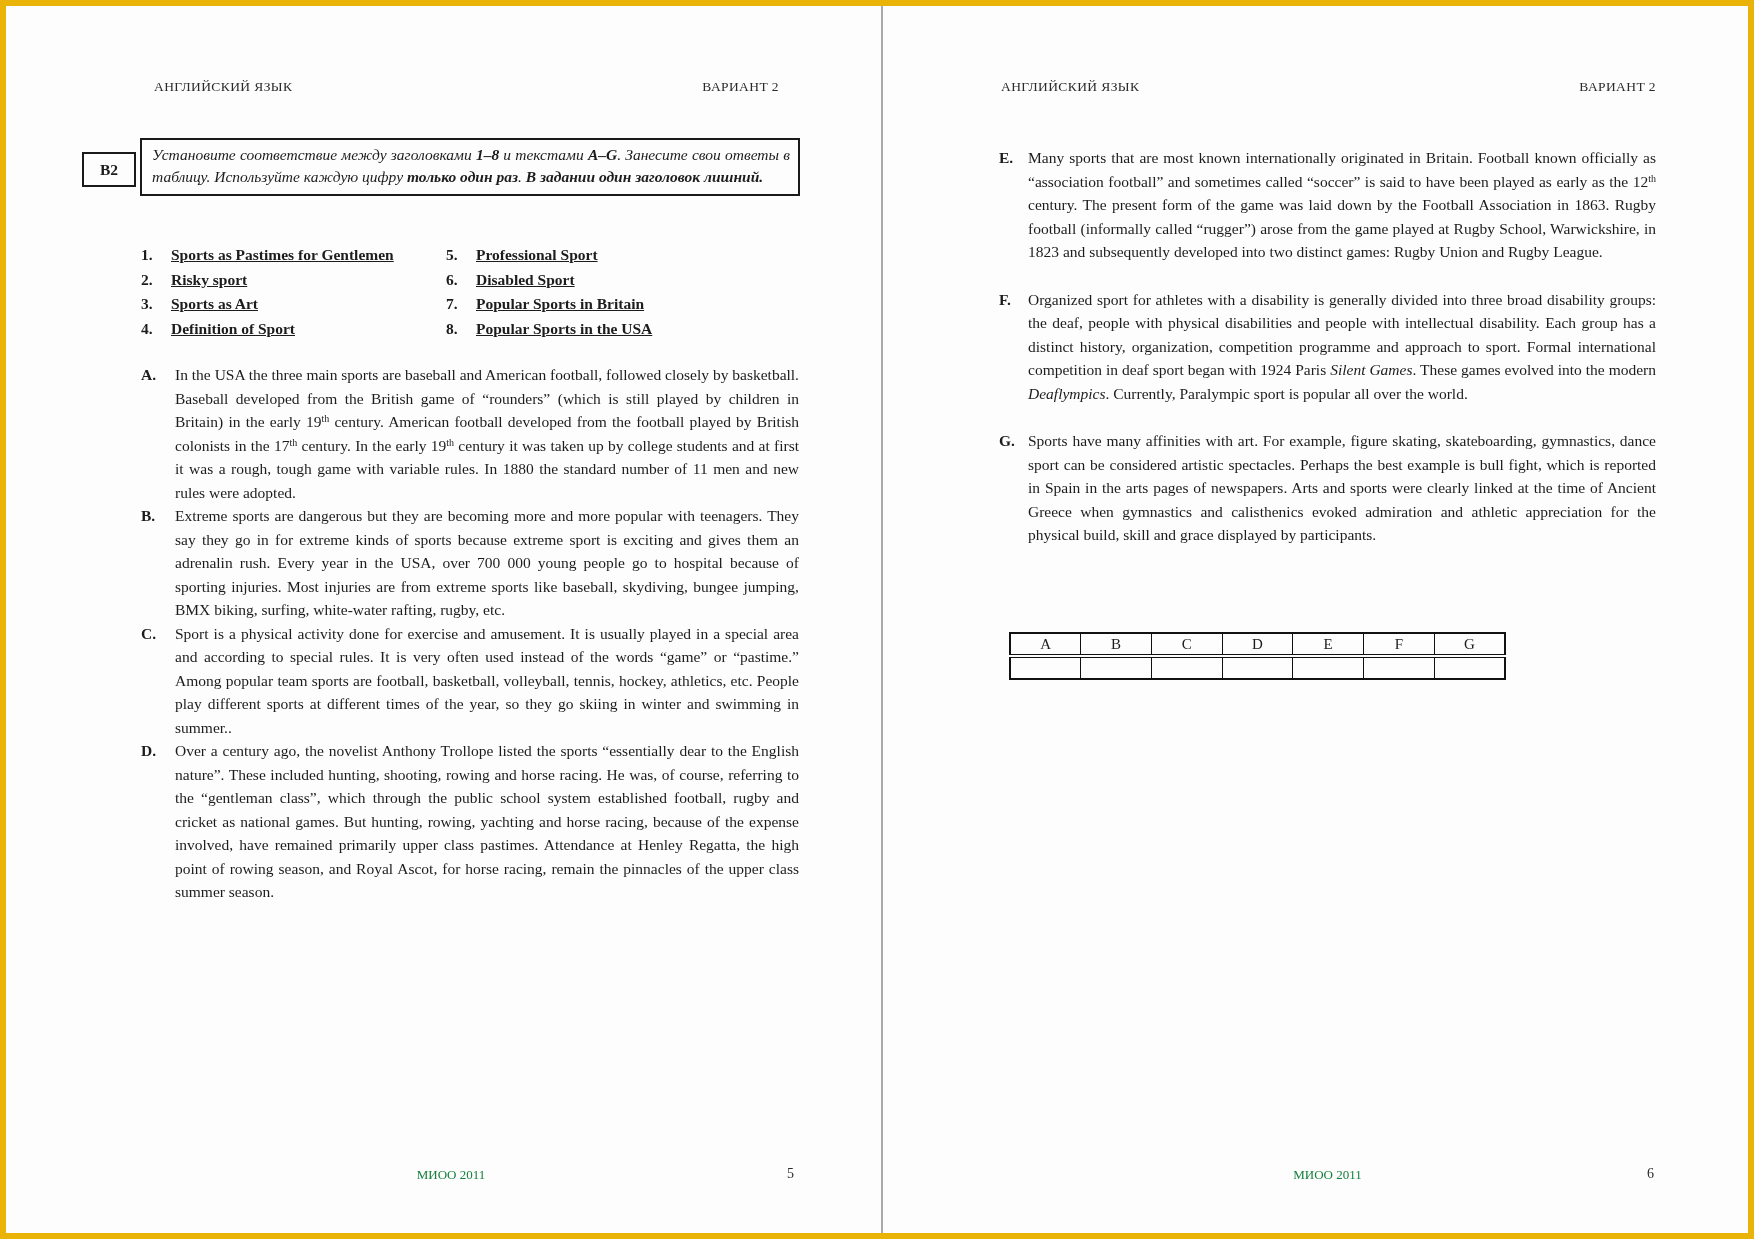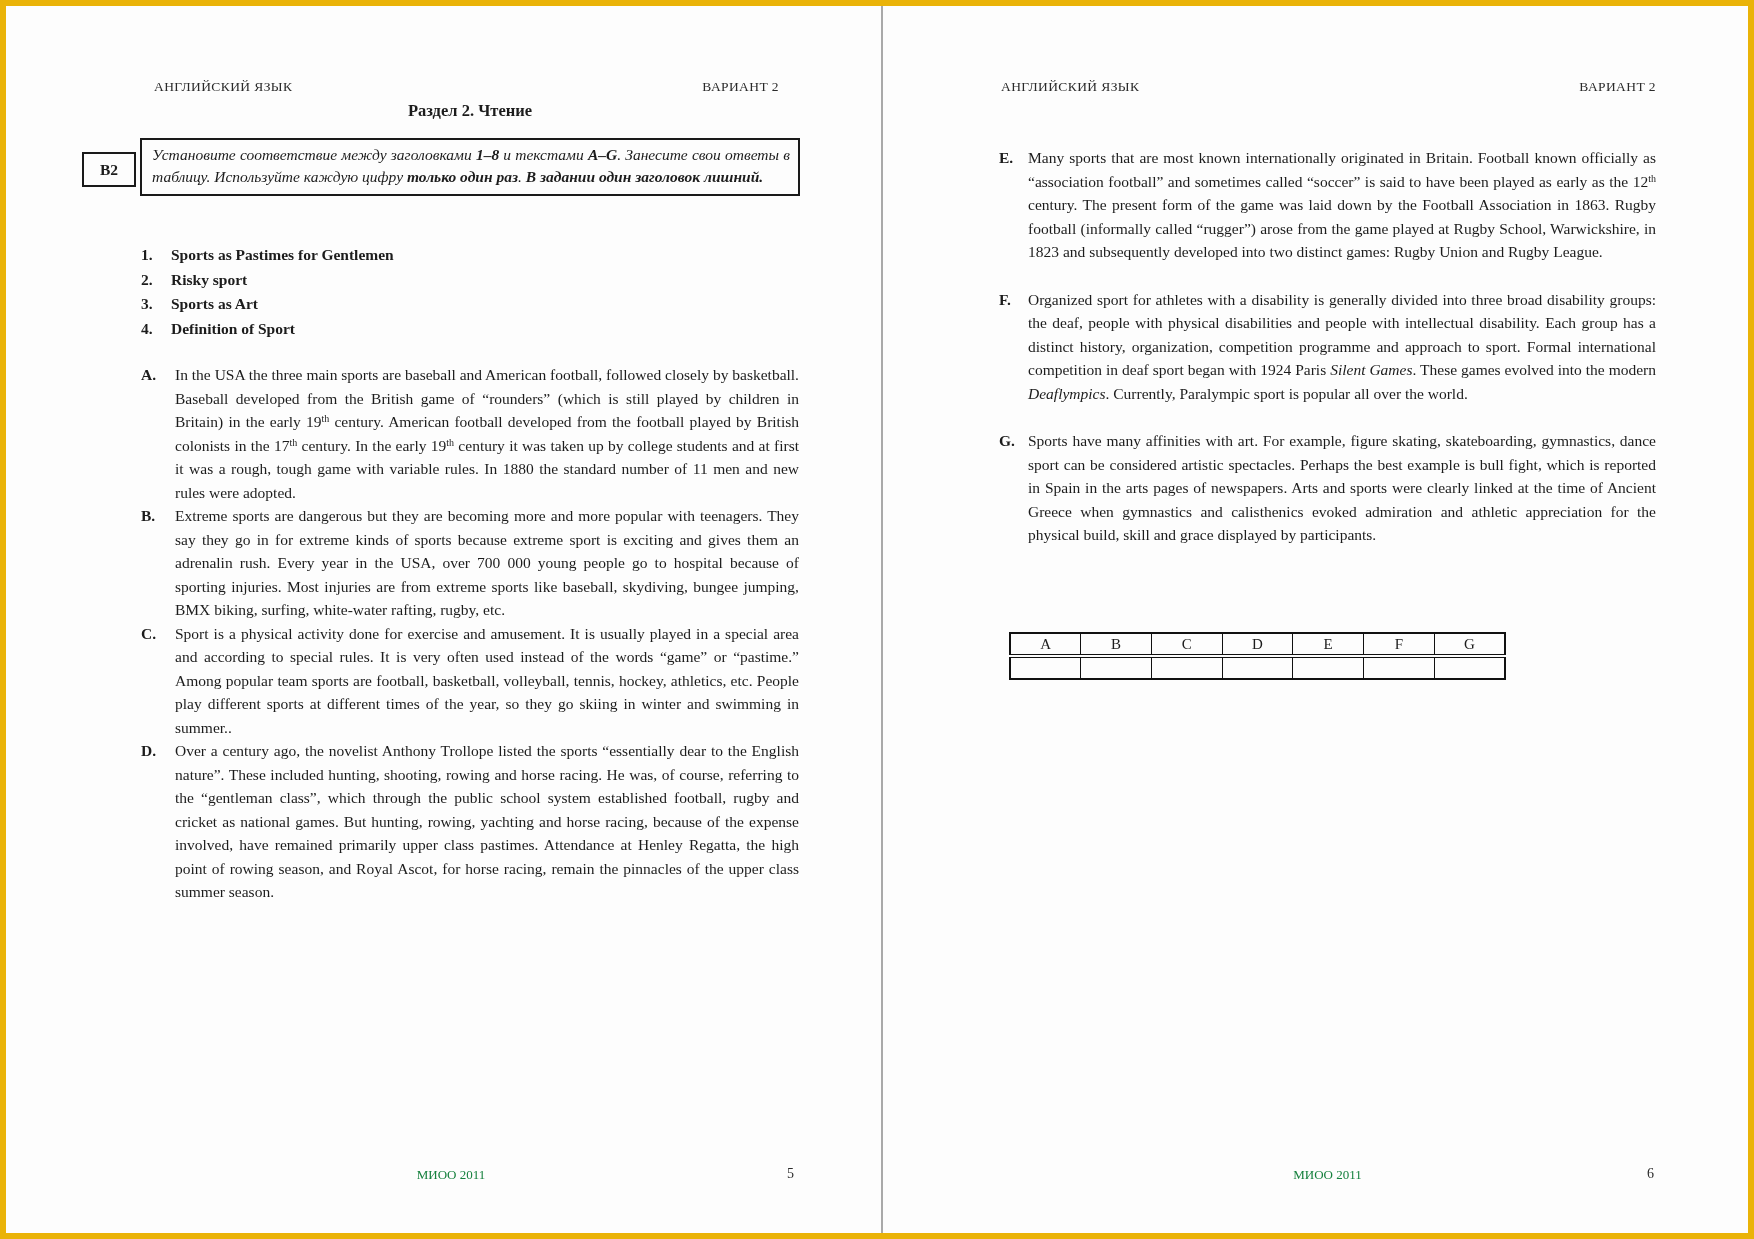--- a/index.html
+++ b/index.html
@@ -39,21 +39,21 @@
   }
   .instr {
     left:134px; top:132px; width:660px; box-sizing:border-box;
     border:2px solid #1a1a1a;
     padding:4px 8px 6px 10px;
     font-size:15.5px; line-height:22px;
     text-align:justify;
   }
 
   .headings { left:135px; top:240px; width:658px; }
-  .hcols { display:flex; }
+  .hcols { display:flex;text-decoration:underline; }
   .hcol-1 { width:305px; }
   .hcol-2 { flex:1; }
   .h-row { height:24.5px; font-weight:bold; font-size:15.5px; white-space:nowrap; }
   .h-num { display:inline-block; width:30px; }
 
   .paras { width:658px; font-size:15.5px; line-height:23.5px; }
   .paras-left  { left:135px; top:357px; }
   .paras-right { left:993px; top:116px; width:657px; }
   .para { position:relative; }
   .pletter { position:absolute; left:0; top:0; font-weight:bold; }
@@ -92,32 +92,37 @@
 </style>
 </head>
 <body>
 
 <div class="sheet">
   <div class="divider"></div>
 
   <div class="abs hdr hdr-subject-left">АНГЛИЙСКИЙ ЯЗЫК</div>
   <div class="abs hdr hdr-variant-left">ВАРИАНТ 2</div>
 
-  <div class="abs sec-title">Раздел 2. Чтение</div>
 
   <div class="abs task-code">B2</div>
   <div class="abs instr"><span style="font-style: italic;">Установите соответствие между заголовками </span><span style="font-weight: bold; font-style: italic;">1–8</span><span style="font-style: italic;"> и текстами </span><span style="font-weight: bold; font-style: italic;">А–G</span><span style="font-style: italic;">. Занесите свои ответы в таблицу. Используйте каждую цифру </span><span style="font-weight: bold; font-style: italic;">только один раз</span><span style="font-style: italic;">. </span><span style="font-weight: bold; font-style: italic;">В задании один заголовок лишний.</span></div>
 
   <div class="abs headings">
     <div class="hcols">
       <div class="hcol-1">
         <div class="h-row"><span class="h-num">1.</span><span>Sports as Pastimes for Gentlemen</span></div>
         <div class="h-row"><span class="h-num">2.</span><span>Risky sport</span></div>
         <div class="h-row"><span class="h-num">3.</span><span>Sports as Art</span></div>
         <div class="h-row"><span class="h-num">4.</span><span>Definition of Sport</span></div>
+      </div>
+      <div class="hcol-2">
+        <div class="h-row"><span class="h-num">5.</span><span>Professional Sport</span></div>
+        <div class="h-row"><span class="h-num">6.</span><span>Disabled Sport</span></div>
+        <div class="h-row"><span class="h-num">7.</span><span>Popular Sports in Britain</span></div>
+        <div class="h-row"><span class="h-num">8.</span><span>Popular Sports in the USA</span></div>
       </div>
     </div>
   </div>
 
   <div class="abs paras paras-left">
     <div class="para">
       <span class="pletter">A.</span>
       <div class="pbody"><span>In the USA the three main sports are baseball and American football, followed closely by basketball. Baseball developed from the British game of “rounders” (which is still played by children in Britain) in the early 19</span><sup>th</sup><span> century. American football developed from the football played by British colonists in the 17</span><sup>th</sup><span> century. In the early 19</span><sup>th</sup><span> century it was taken up by college students and at first it was a rough, tough game with variable rules. In 1880 the standard number of 11 men and new rules were adopted.</span></div>
     </div>
     <div class="para">

